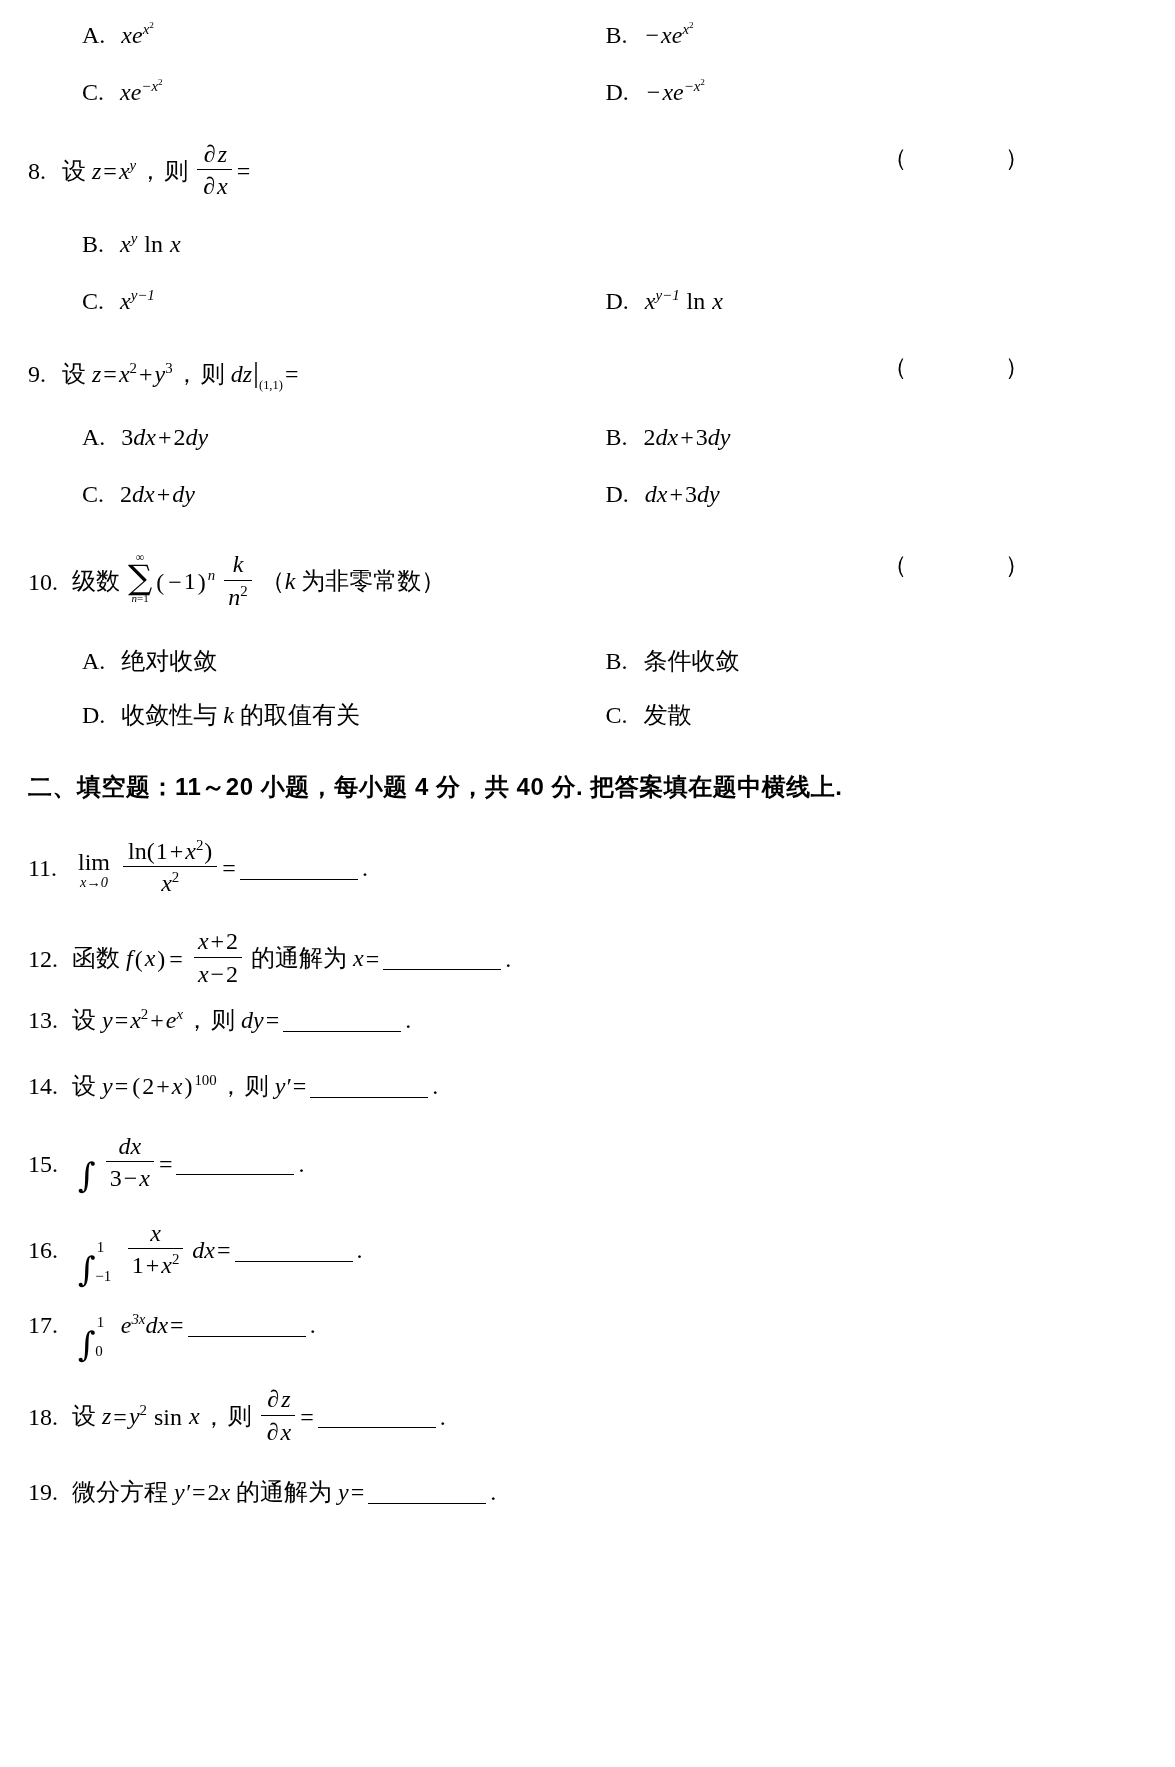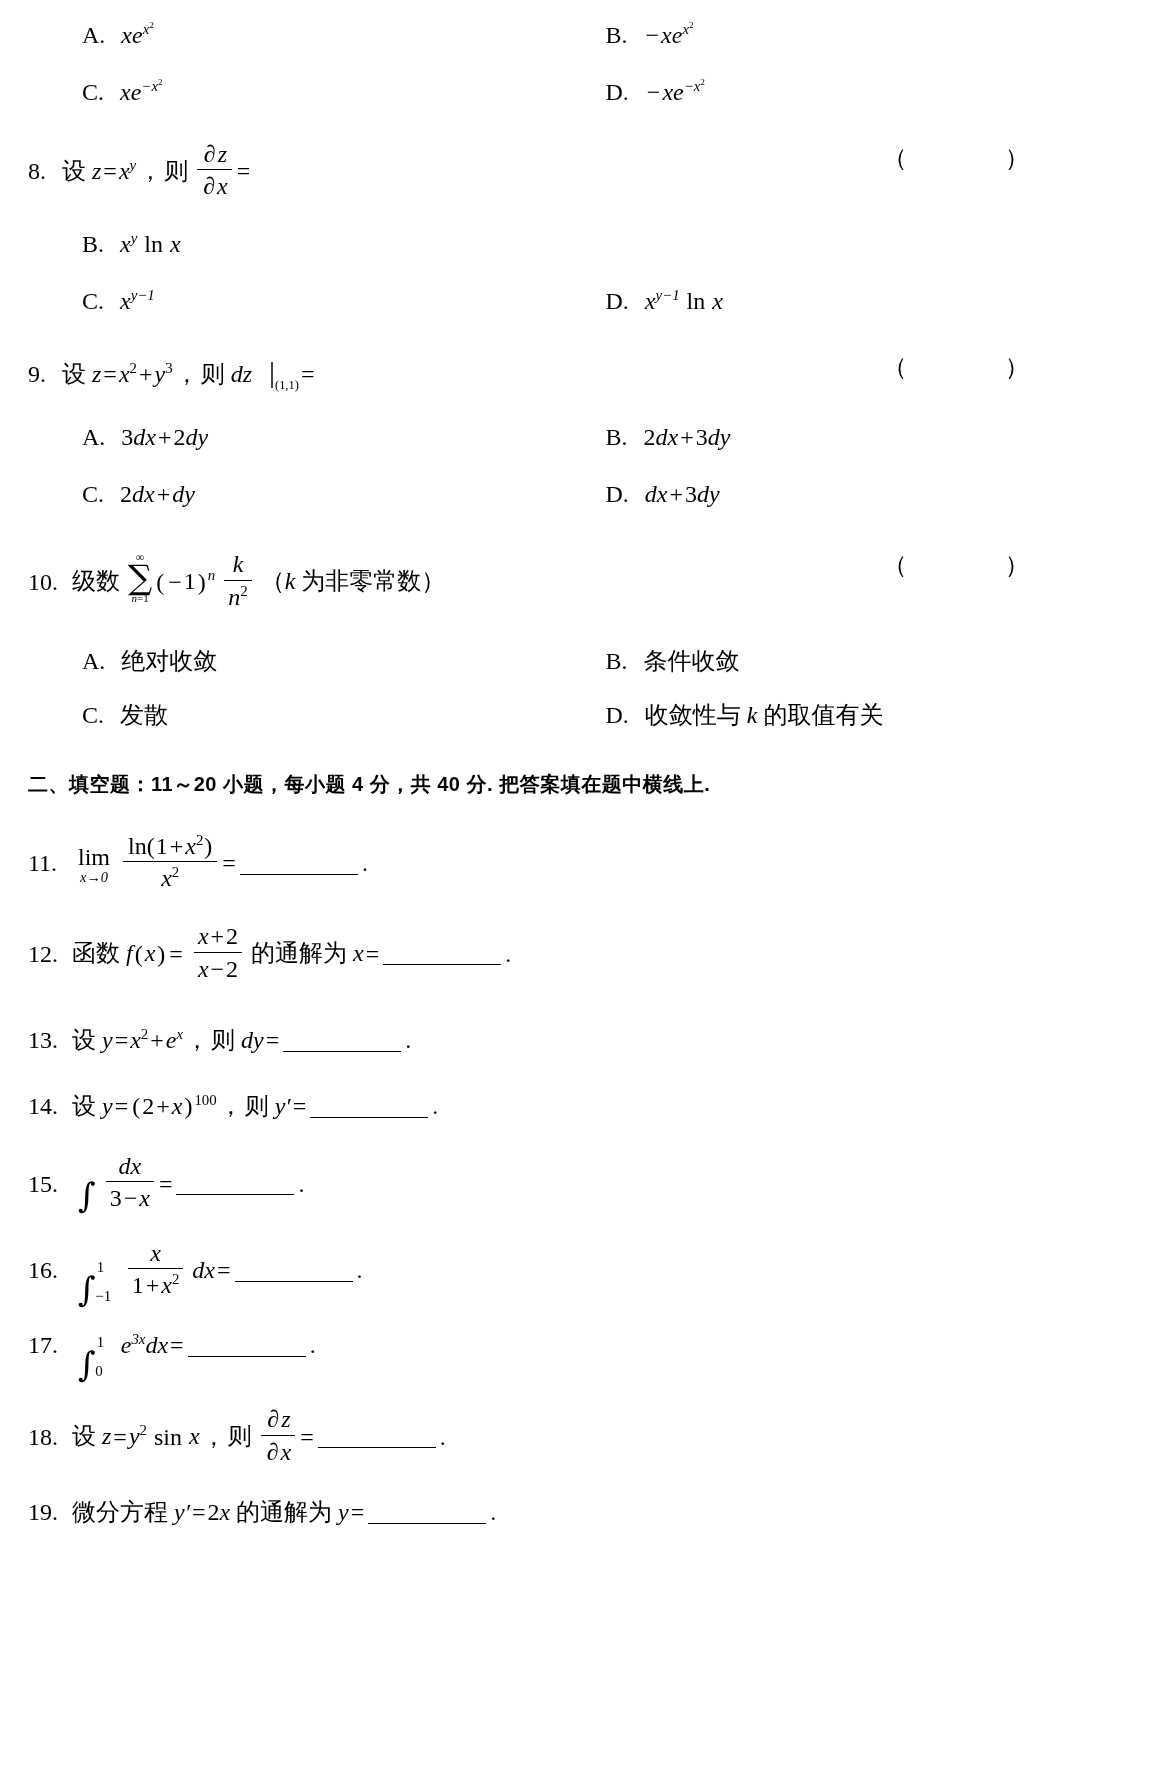--- a/index.html
+++ b/index.html
@@ -87,21 +87,21 @@
     padding-left: 54px;
   }
   .opt .lbl { font-style: normal; padding-right: 10px; }
   .row-gap-b { margin-top: 30px; }
   .row-gap-c { margin-top: 34px; }
   .row-gap-d { margin-top: 42px; }
 
   .section-head {
     font-family: "Liberation Sans", "DejaVu Sans", sans-serif;
     font-weight: bold;
-    font-size: 20px;
+    font-size: 24px;
     margin-top: 40px;
     letter-spacing: 0.5px;
   }
   .blank {
     display: inline-block;
     border-bottom: 1.4px solid #000;
     width: 118px;
     height: 1em;
     vertical-align: -0.15em;
     margin: 0 2px;
@@ -168,21 +168,21 @@
     display: inline-block;
     text-align: center;
     vertical-align: -0.45em;
     margin-right: 4px;
   }
   .lim .t { display: block; font-style: normal; line-height: 1.05; }
   .lim .b { display: block; font-size: 0.6em; font-style: italic; line-height: 1.05; }
   .vbar {
     display: inline-block;
     position: relative;
-    margin-left: 17px;
+    margin-left: 1px;
   }
   .vbar .bar { font-size: 1.25em; }
   .vbar .sbx {
     font-size: 0.52em;
     font-style: normal;
     vertical-align: -0.55em;
   }
 </style>
 </head>
 <body>
@@ -289,26 +289,26 @@
       <span class="cn">绝对收敛</span>
     </div>
     <div class="opt">
       <span class="lbl">B.</span>
       <span class="cn">条件收敛</span>
     </div>
   </div>
 
   <div class="opts" style="margin-top:22px;">
     <div class="opt">
+      <span class="lbl">D.</span>
+      <span class="cn"><span>收敛性与</span><span class="mi"> k </span><span>的取值有关</span></span>
+    </div>
+    <div class="opt">
       <span class="lbl">C.</span>
       <span class="cn">发散</span>
-    </div>
-    <div class="opt">
-      <span class="lbl">D.</span>
-      <span class="cn"><span>收敛性与</span><span class="mi"> k </span><span>的取值有关</span></span>
     </div>
   </div>
 
   <div class="section-head">二、填空题：11～20 小题，每小题 4 分，共 40 分. 把答案填在题中横线上.</div>
 
   <div class="qline" style="margin-top:34px; line-height:1.3;">
     <span class="qnum wide">11.</span>
     <span class="lim">
       <span class="t">lim</span>
       <span class="b"><span class="mi">x</span>→0</span>
@@ -322,21 +322,21 @@
   <div class="qline" style="margin-top:30px; line-height:1.3;">
     <span class="qnum wide">12.</span><span class="cn">函数</span>
     <span class="mi"> f</span><span class="mo">(</span><span class="mi">x</span><span class="mo">)</span><span class="mo">=</span>
     <span class="frac">
       <span class="num"><span class="mi">x</span><span class="mo">+</span><span class="mn">2</span></span>
       <span class="den"><span class="mi">x</span><span class="mo">−</span><span class="mn">2</span></span>
     </span>
     <span class="cn">的通解为</span><span class="mi"> x</span><span class="mo">=</span><span class="blank"></span><span class="mo">.</span>
   </div>
 
-  <div class="qline" style="margin-top:39px;">
+  <div class="qline" style="margin-top:14px;">
     <span class="qnum wide">13.</span><span class="cn">设</span><span class="mi"> y</span><span class="mo">=</span><span class="mi">x</span><sup class="exn">2</sup><span class="mo">+</span><span class="mi">e</span><sup class="ex">x</sup><span class="mo">，</span><span class="cn">则</span><span class="mi"> dy</span><span class="mo">=</span><span class="blank"></span><span class="mo">.</span>
   </div>
 
   <div class="qline" style="margin-top:30px;">
     <span class="qnum wide">14.</span><span class="cn">设</span><span class="mi"> y</span><span class="mo">=</span><span class="mo">(</span><span class="mn">2</span><span class="mo">+</span><span class="mi">x</span><span class="mo">)</span><sup class="exn">100</sup><span class="mo">，</span><span class="cn">则</span><span class="mi"> y′</span><span class="mo">=</span><span class="blank"></span><span class="mo">.</span>
   </div>
 
   <div class="qline" style="margin-top:28px; line-height:1.3;">
     <span class="qnum wide">15.</span>
     <span class="intg">∫</span>

